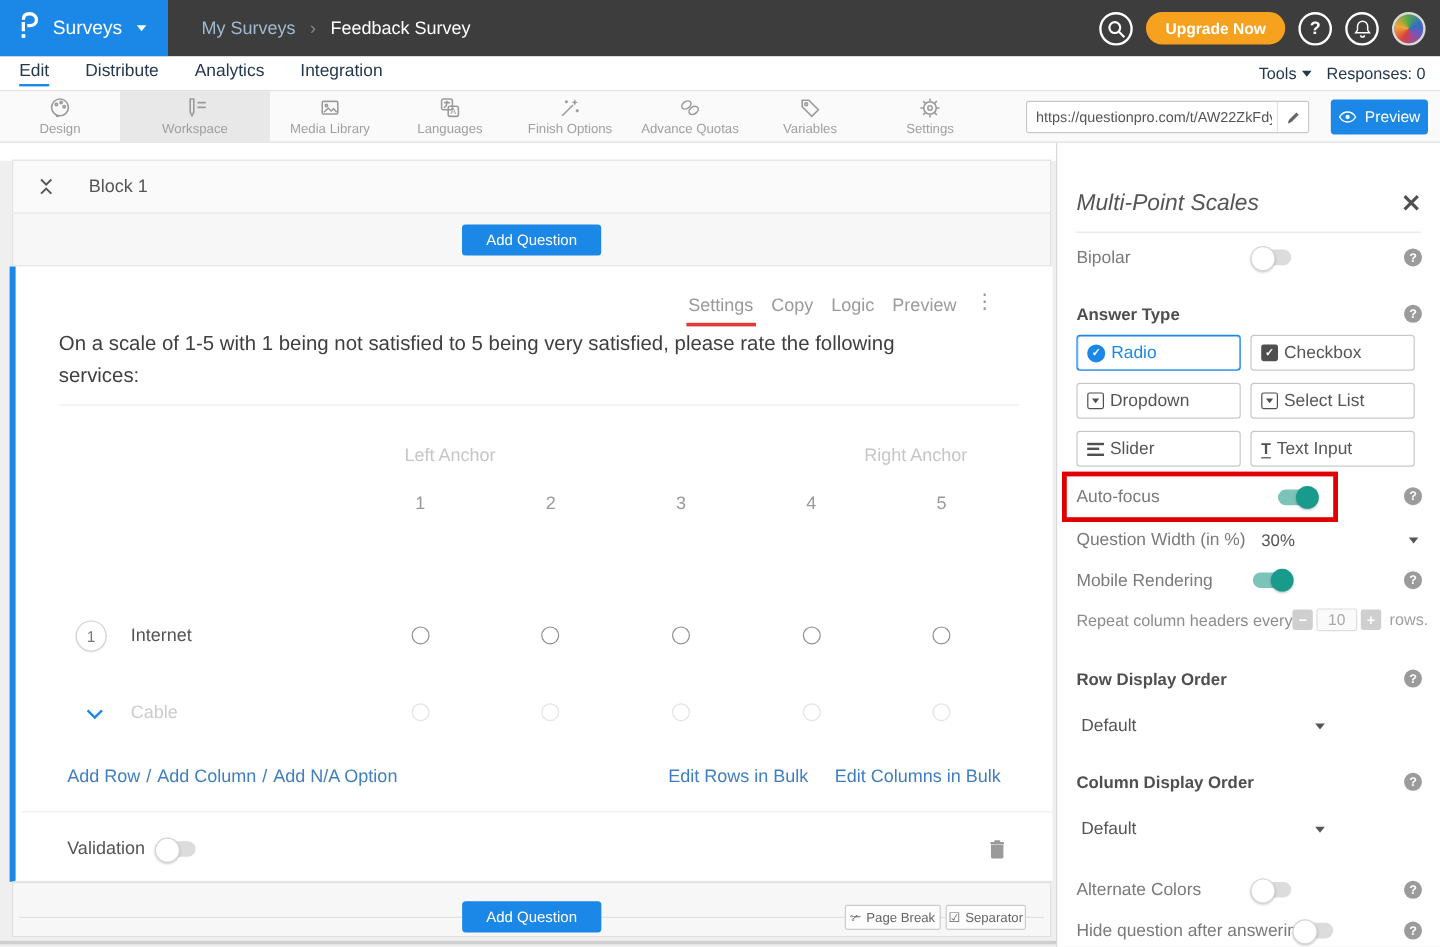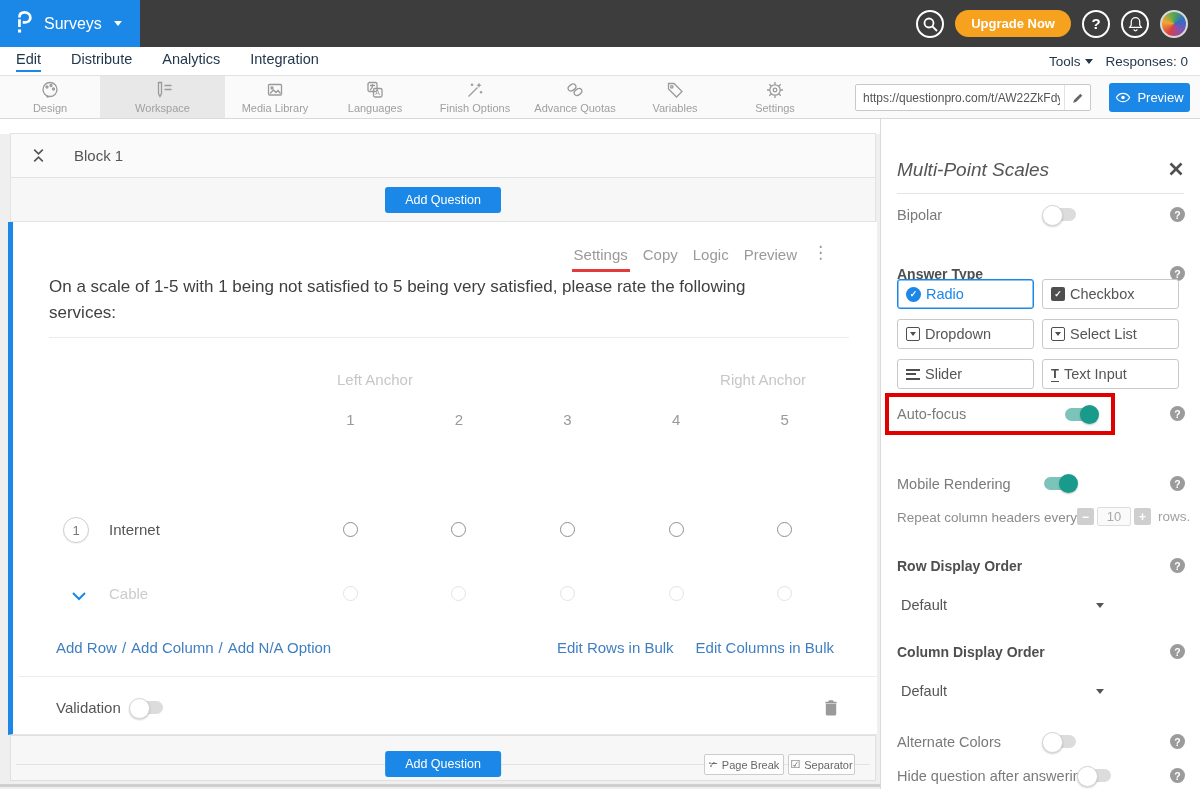--- a/index.html
+++ b/index.html
@@ -149,20 +149,25 @@
       <span>
         <svg width="20" height="26" viewBox="0 0 22 26">
           <path d="M6 8 C6 4 8.5 2.5 11.5 2.5 C15.5 2.5 18 5 18 8.2 C18 11.6 15.2 13.4 11.8 13.4 L9.6 13.4" stroke="#fff" stroke-width="3" fill="none"></path>
           <path d="M6 10 L6 18.5" stroke="#fff" stroke-width="3" fill="none"></path>
           <rect x="4.4" y="21.2" width="3.4" height="3.4" fill="#fff"></rect>
         </svg>
       </span>
       <span class="product">Surveys</span>
       <span class="caret logo-caret"></span>
     </div>
+    <div class="breadcrumb">
+      <span class="bc-parent">My Surveys</span>
+      <span class="bc-sep">›</span>
+      <span class="bc-current">Feedback Survey</span>
+    </div>
     <div class="topbar-right">
       <span class="circle-btn">
         <svg width="18" height="18" viewBox="0 0 18 18">
             <circle cx="8" cy="8" r="4.5" stroke="#fff" stroke-width="1.8" fill="none"></circle>
             <path d="M11.5 11.5L16 16" stroke="#fff" stroke-width="1.8"></path>
           </svg>
       </span>
       <span class="upgrade-btn">Upgrade Now</span>
       <span class="circle-btn help-glyph"></span>
       <span class="circle-btn">
@@ -428,21 +433,21 @@
         </svg>
     </span>
     <div class="panel-divider"></div>
 
     <div class="p-row" style="top:85px">
       <span class="p-label">Bipolar</span>
       <span class="toggle off p-toggle"></span>
       <span class="help"></span>
     </div>
 
-    <div class="p-row" style="top:144px">
+    <div class="p-row" style="top:132px">
       <span class="p-label-bold">Answer Type</span>
       <span class="help"></span>
     </div>
 
     <div class="at-grid">
       <span class="at-btn selected">
         <span class="ic-radio">✓</span>
         <span>Radio</span>
       </span>
       <span class="at-btn">
@@ -474,20 +479,25 @@
         <span>Text Input</span>
       </span>
     </div>
 
     <div class="af-box">
       <span class="af-label">Auto-focus</span>
       <span class="toggle on"></span>
     </div>
     <span class="help af-help"></span>
 
+    <div class="p-row" style="top:320px">
+      <span class="p-label">Question Width (in %)</span>
+      <span class="qw-value">30%</span>
+      <span class="caret sel-caret" style="right:18px"></span>
+    </div>
 
     <div class="p-row" style="top:354px">
       <span class="p-label">Mobile Rendering</span>
       <span class="toggle on p-toggle"></span>
       <span class="help"></span>
     </div>
 
     <div class="p-row" style="top:388px">
       <span class="repeat-label">Repeat column headers every</span>
       <span class="stepper">

